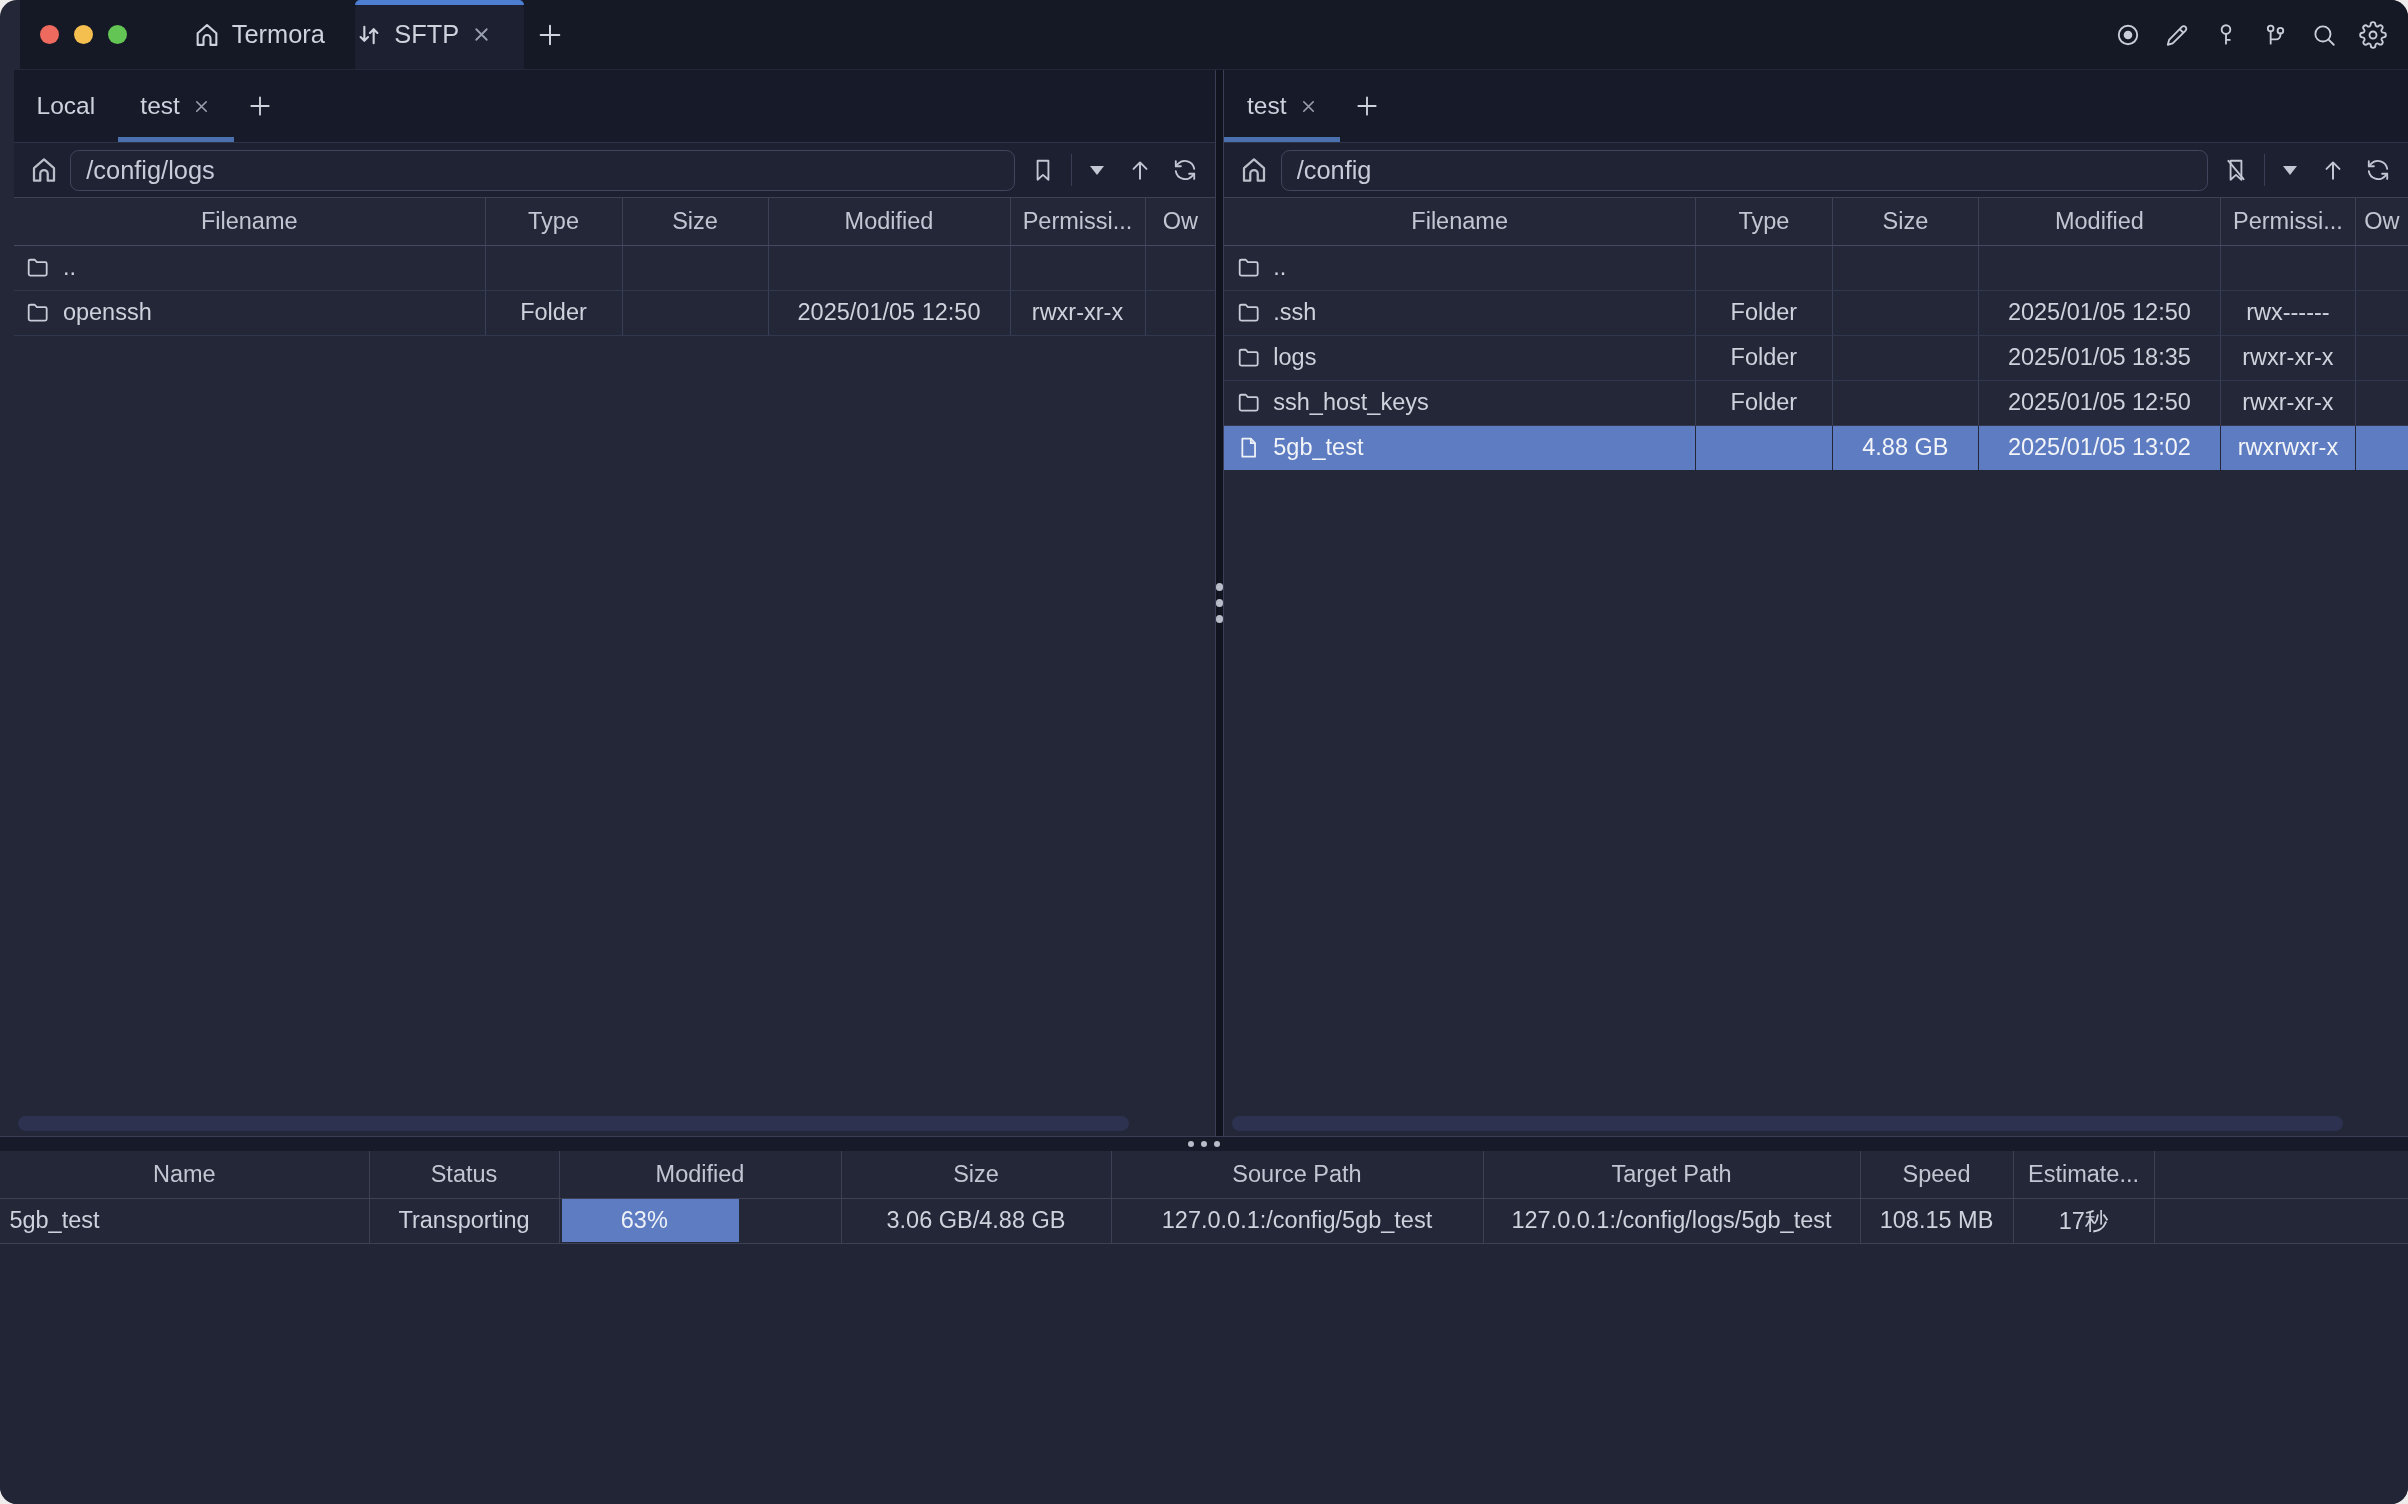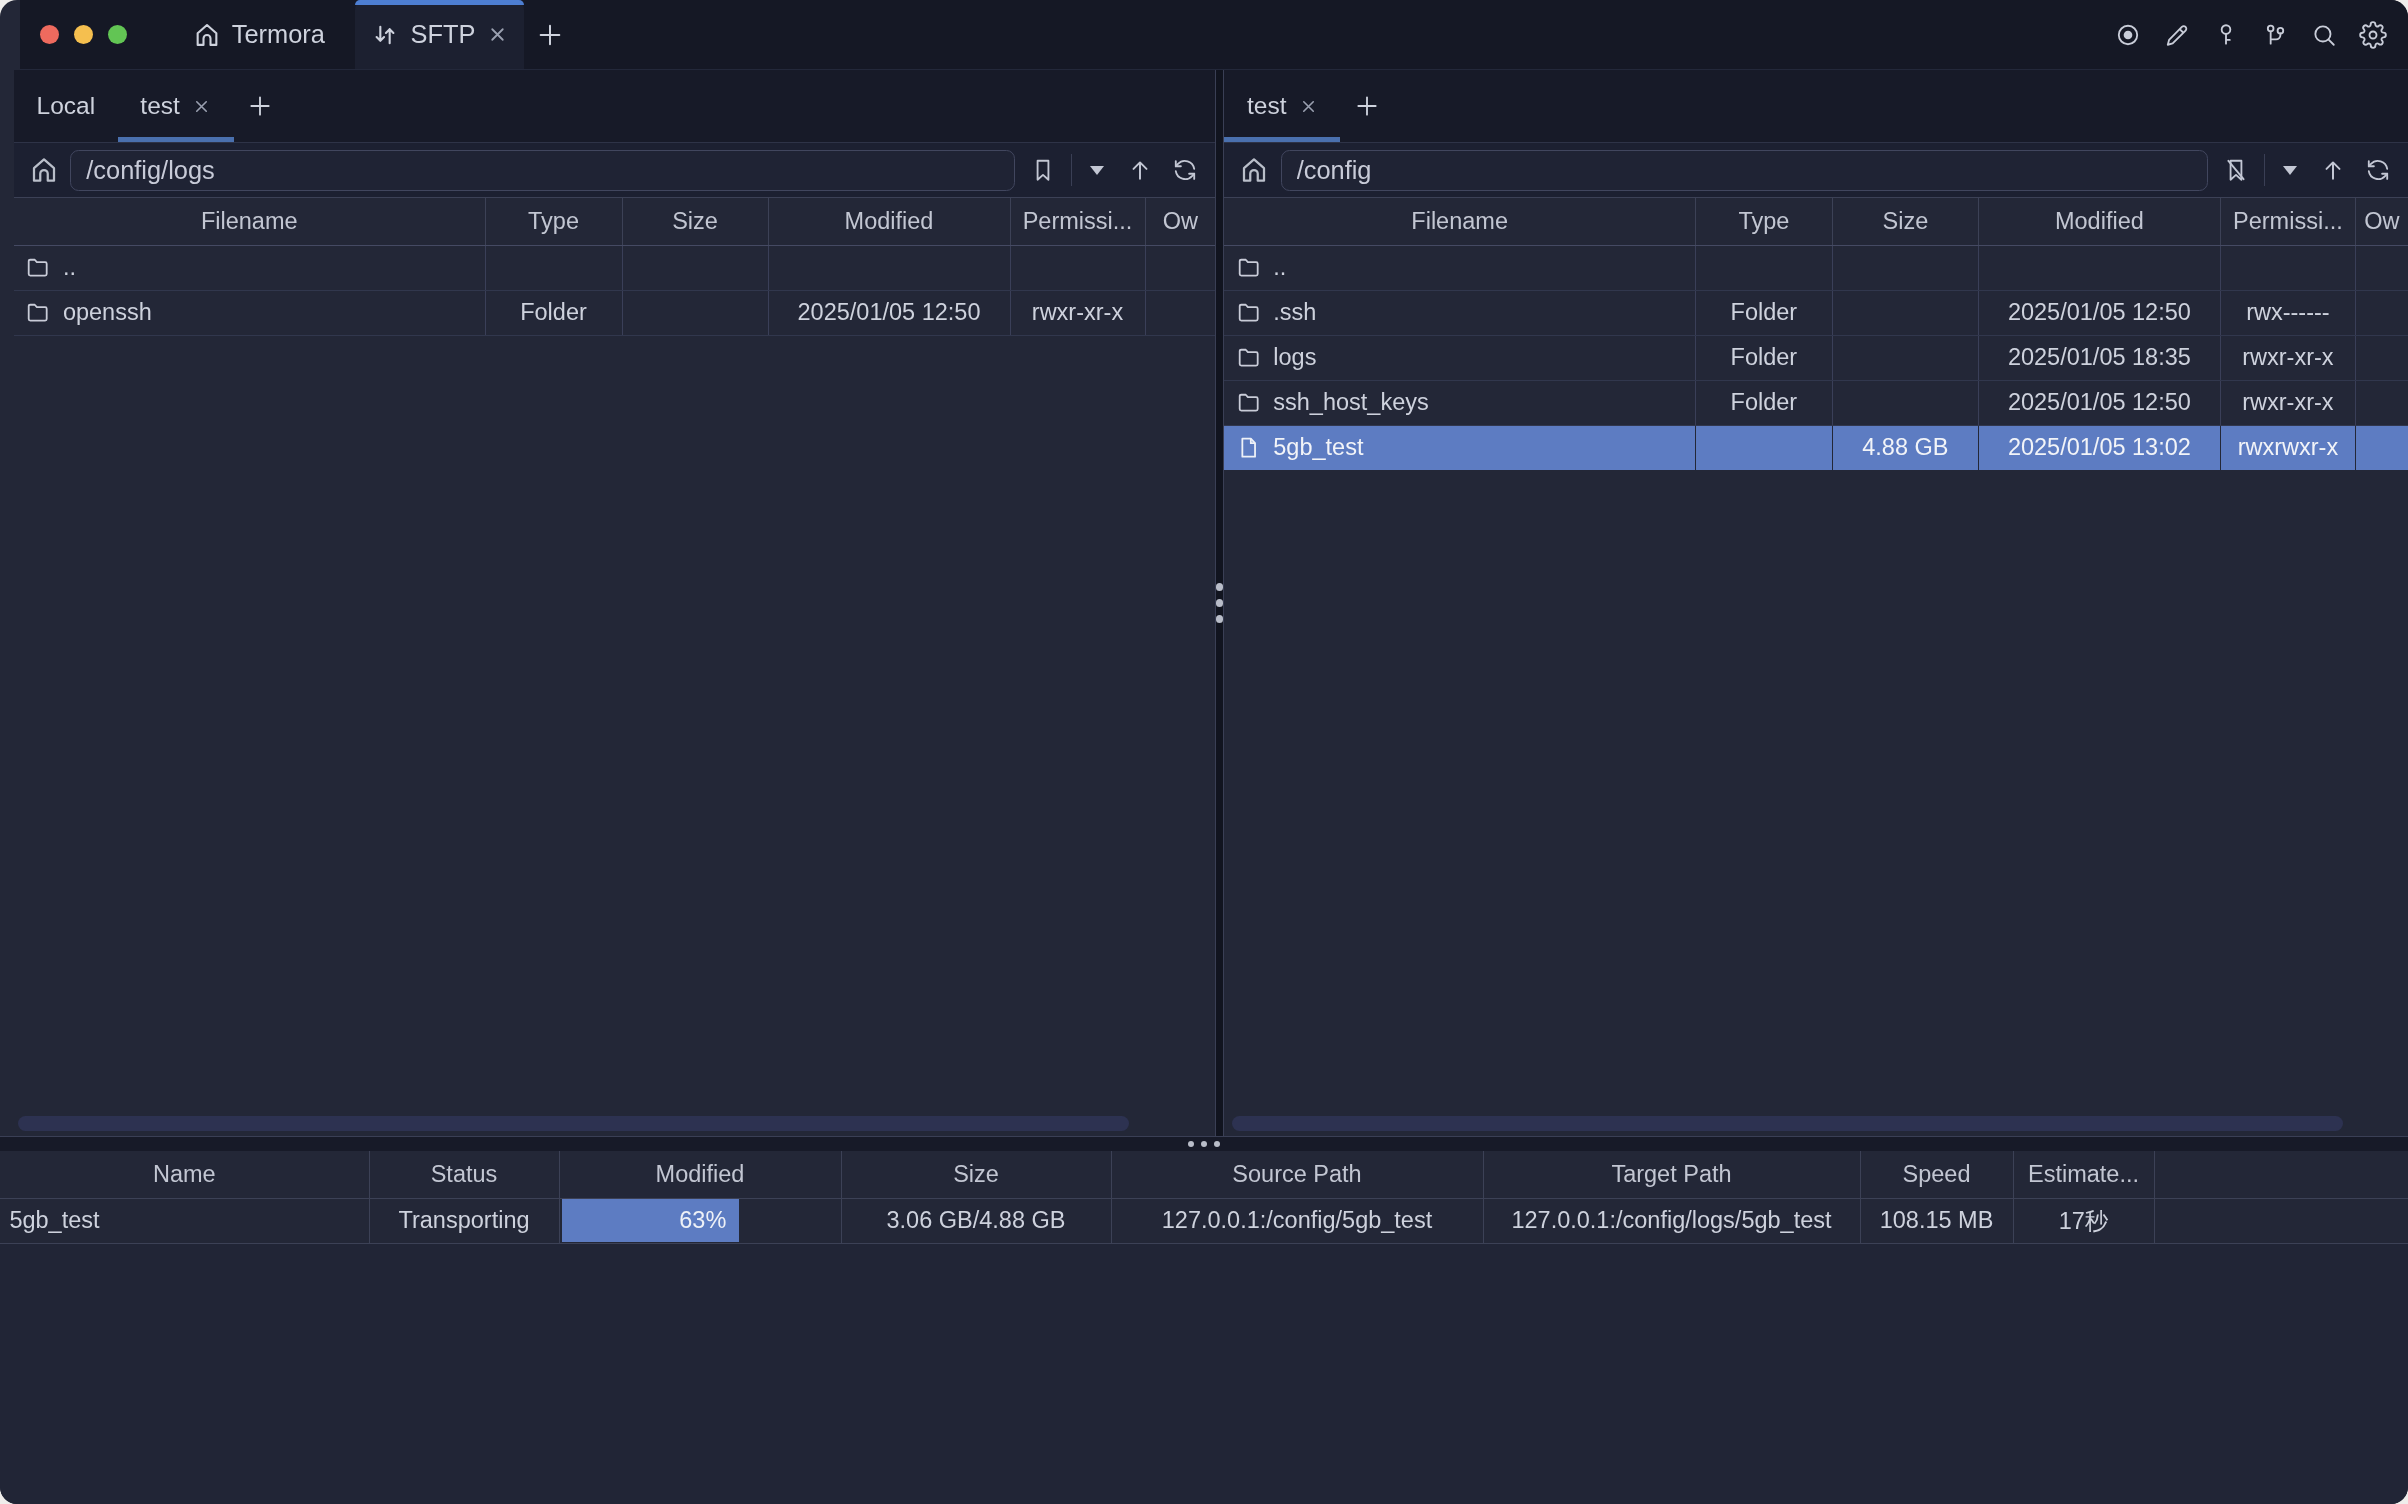--- a/index.html
+++ b/index.html
@@ -16,21 +16,21 @@
 
   
   .titlebar{height:70px; background:var(--bg-dark); display:flex; align-items:stretch; flex:none;
             border-bottom:0.9px solid #23283a;margin-left:20px;}
   .traffic{display:flex; align-items:center; gap:15px; padding-left:20px;}
   .tl{width:19px; height:19px; border-radius:50%;}
   .tl.red{background:var(--tl-red);} .tl.yellow{background:var(--tl-yellow);} .tl.green{background:var(--tl-green);}
   .home-tab{display:flex; align-items:center; gap:11.3px; margin-left:58px; padding:0 7.5px;
             font-size:25.4px; color:var(--text); cursor:default;}
   .title-tab{position:relative; margin-left:22.6px; width:169px; background:#1c2030;
-             border-radius:9.4px 9.4px 0 0; display:flex; align-items:center; justify-content:center;
+             border-radius:9.4px 9.4px 0 0; display:flex; align-items:center; 
              gap:11.3px; font-size:25.4px;}
   .title-tab::before{content:""; position:absolute; top:0; left:0; right:0; height:4.7px;
              background:var(--accent); border-radius:9.4px 9.4px 0 0;}
   .tab-close{display:flex; align-items:center; color:#9aa0b0;}
   .tb-plus{display:flex; align-items:center; justify-content:center; width:51px; color:#cfd3de; background:none; border:none;}
   .tb-spacer{flex:1;}
   .tb-icons{display:flex; align-items:center; gap:13px; padding-right:17px;}
   .tb-btn{width:36px; height:36px; display:flex; align-items:center; justify-content:center;
           background:none; border:none; color:#c9cdd9;}
 
@@ -91,21 +91,21 @@
   .hdots i{width:6.6px; height:6.6px;}
   .transfer{flex:none; background:var(--bg-content);}
   .t-name{width:369px;} .t-status{width:190px;} .t-progress{width:282px;} .t-size{width:270px;}
   .t-source{width:372px;} .t-target{width:377px;} .t-speed{width:153px;} .t-est{width:141px;}
   .transfer th{border-bottom:0.9px solid var(--border-strong); border-right:0.9px solid var(--border-strong);}
   .transfer th:last-child, .transfer td:last-child{border-right:none;}
   .transfer td{border-bottom:0.9px solid var(--border-strong); border-right:0.9px solid var(--border-strong);}
   td.tname{text-align:left; padding-left:9.4px;}
   td.pcell{padding:0; position:relative;}
   .pfill{position:absolute; left:2.8px; top:0.9px; bottom:0.9px; background:var(--selection);
-         display:flex; align-items:center; justify-content:flex-end; padding-right:13px;
+         display:flex; align-items:center; justify-content:center; padding-right:13px;
          color:#eef1f7; font-size:23.5px;}
   .bottom-fill{flex:1; background:#212536;}
   svg{display:block;}
 </style>
 </head>
 <body>
 
 <div class="window">
 
   <div class="titlebar">

